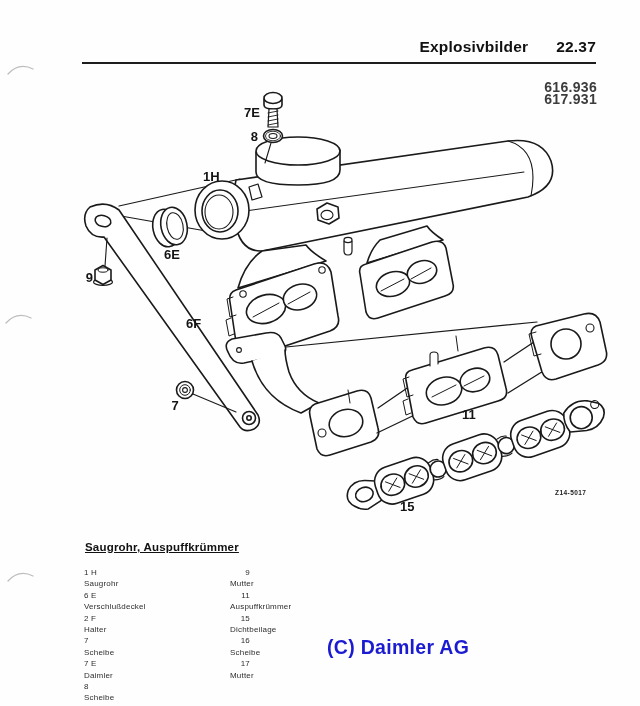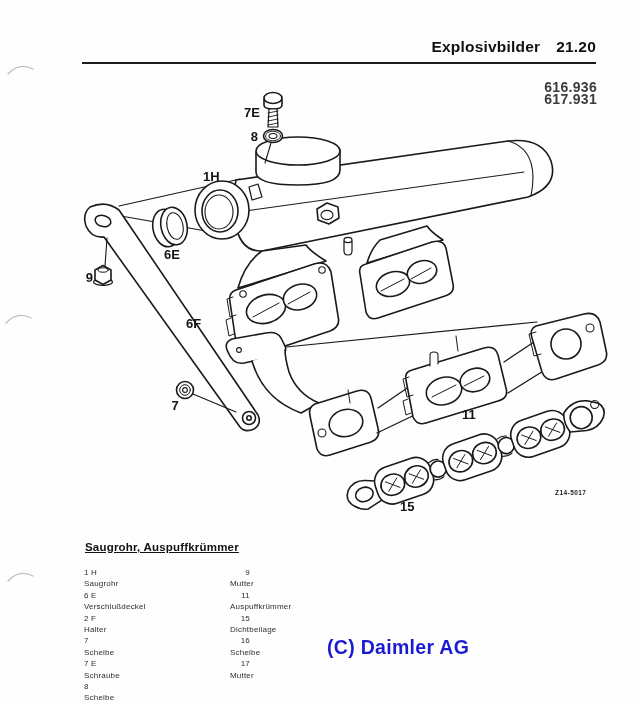--- a/index.html
+++ b/index.html
@@ -4,21 +4,21 @@
 <style>
   html,body{margin:0;padding:0;background:#888;}
   .page{
     width:640px;height:706px;position:relative;margin:0 auto;
     background:#fefefe;overflow:hidden;
     font-family:"Liberation Sans", sans-serif;color:#1a1a1a;
   }
   .art{position:absolute;left:0;top:0;width:640px;height:706px;}
   .art text{font-family:"Liberation Sans", sans-serif;font-weight:700;fill:#141414;font-size:13px;}
   .art text.small{font-size:6.5px;letter-spacing:.45px;font-weight:700;fill:#222;}
-  .hdr{position:absolute;top:38px;right:44px;display:flex;gap:16px;align-items:baseline;
+  .hdr{position:absolute;top:38px;right:44px;display:flex;gap:28px;align-items:baseline;
        font-weight:700;font-size:15.5px;letter-spacing:.2px;color:#111;}
   .hdr-rule{position:absolute;top:62px;left:82px;right:44px;height:1.7px;background:#1d1d1d;}
   .codes{position:absolute;top:82px;right:43px;text-align:center;font-size:14px;
          line-height:11.5px;color:#3c3c3c;letter-spacing:.3px;font-weight:bold;}
   .parts{position:absolute;left:84px;top:541px;width:480px;}
   .parts h2{margin:0 0 14px 1px;font-size:11.5px;font-weight:700;letter-spacing:.2px;color:#111;text-decoration:underline;}
   .cols{display:flex;}
   .plist{list-style:none;margin:0;padding:0;font-size:8px;line-height:11.4px;
          color:#2e2e2e;letter-spacing:.2px;}
   .plist li{display:flex;flex-direction:column;}
@@ -193,21 +193,21 @@
     <text x="93" y="282" text-anchor="end">9</text>
     <text x="186" y="328">6F</text>
     <text x="175" y="410" text-anchor="middle">7</text>
     <text x="462" y="419">11</text>
     <text x="400" y="511">15</text>
     <text class="small" x="555" y="495">Z14-5017</text>
   </svg>
 
   <div class="hdr">
     <span>Explosivbilder</span>
-    <span>21.20</span>
+    <span>22.37</span>
   </div>
   <div class="hdr-rule"></div>
   <div class="codes">
     <div>616.936</div>
     <div>617.931</div>
   </div>
 
   <section class="parts">
     <h2>Saugrohr, Auspuffkrümmer</h2>
     <div class="cols">
@@ -223,21 +223,21 @@
         <li>
             <span class="ref">2 F</span>
             <span class="nm">Halter</span>
           </li>
         <li>
             <span class="ref">7</span>
             <span class="nm">Scheibe</span>
           </li>
         <li>
             <span class="ref">7 E</span>
-            <span class="nm">Schraube</span>
+            <span class="nm">Daimler</span>
           </li>
         <li>
             <span class="ref">8</span>
             <span class="nm">Scheibe</span>
           </li>
       </ul>
       <ul class="plist col-right">
         <li>
             <span class="ref">9</span>
             <span class="nm">Mutter</span>

